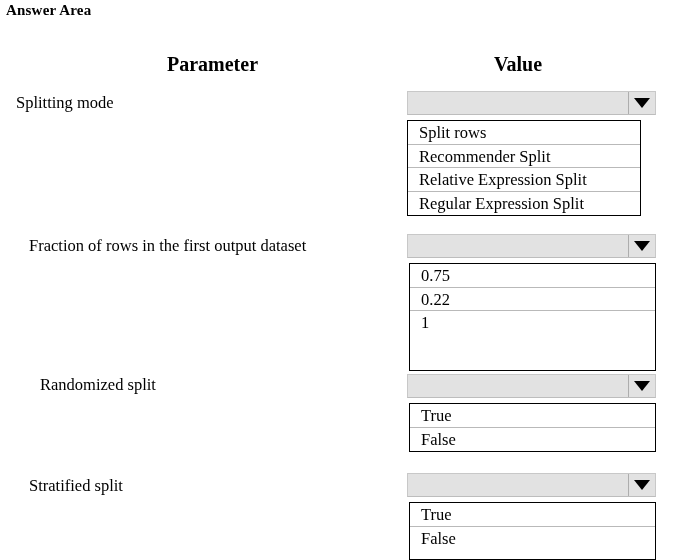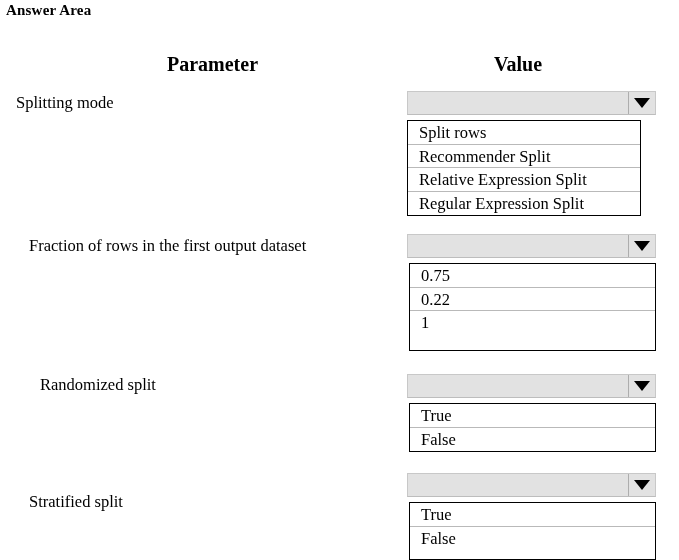--- a/index.html
+++ b/index.html
@@ -124,21 +124,21 @@
 
   <div class="combo-header" style="left:407px; top:234px; width:249px; height:24px;">
     <div class="combo-field"></div>
     <div class="combo-arrow-btn">
       <svg width="16" height="10" viewBox="0 0 16 10" aria-hidden="true">
         <polygon points="0,0 16,0 8,10" fill="#000000"></polygon>
       </svg>
     </div>
   </div>
 
-  <div class="combo-list" style="left:409px; top:263px; width:247px; height:88px;">
+  <div class="combo-list" style="left:409px; top:263px; width:247px; height:108px;">
     <div class="combo-option">0.75</div>
     <div class="combo-option">0.22</div>
     <div class="combo-option">1</div>
   </div>
 </div>
 
 <div class="param-row">
   <div class="param-label" style="left:40px; top:377px;">Randomized split</div>
 
   <div class="combo-header" style="left:407px; top:374px; width:249px; height:24px;">
@@ -150,21 +150,21 @@
     </div>
   </div>
 
   <div class="combo-list" style="left:409px; top:403px; width:247px; height:49px;">
     <div class="combo-option">True</div>
     <div class="combo-option">False</div>
   </div>
 </div>
 
 <div class="param-row">
-  <div class="param-label" style="left:29px; top:478px;margin-top:16px;">Stratified split</div>
+  <div class="param-label" style="left:29px; top:478px;">Stratified split</div>
 
   <div class="combo-header" style="left:407px; top:473px; width:249px; height:24px;">
     <div class="combo-field"></div>
     <div class="combo-arrow-btn">
       <svg width="16" height="10" viewBox="0 0 16 10" aria-hidden="true">
         <polygon points="0,0 16,0 8,10" fill="#000000"></polygon>
       </svg>
     </div>
   </div>
 

